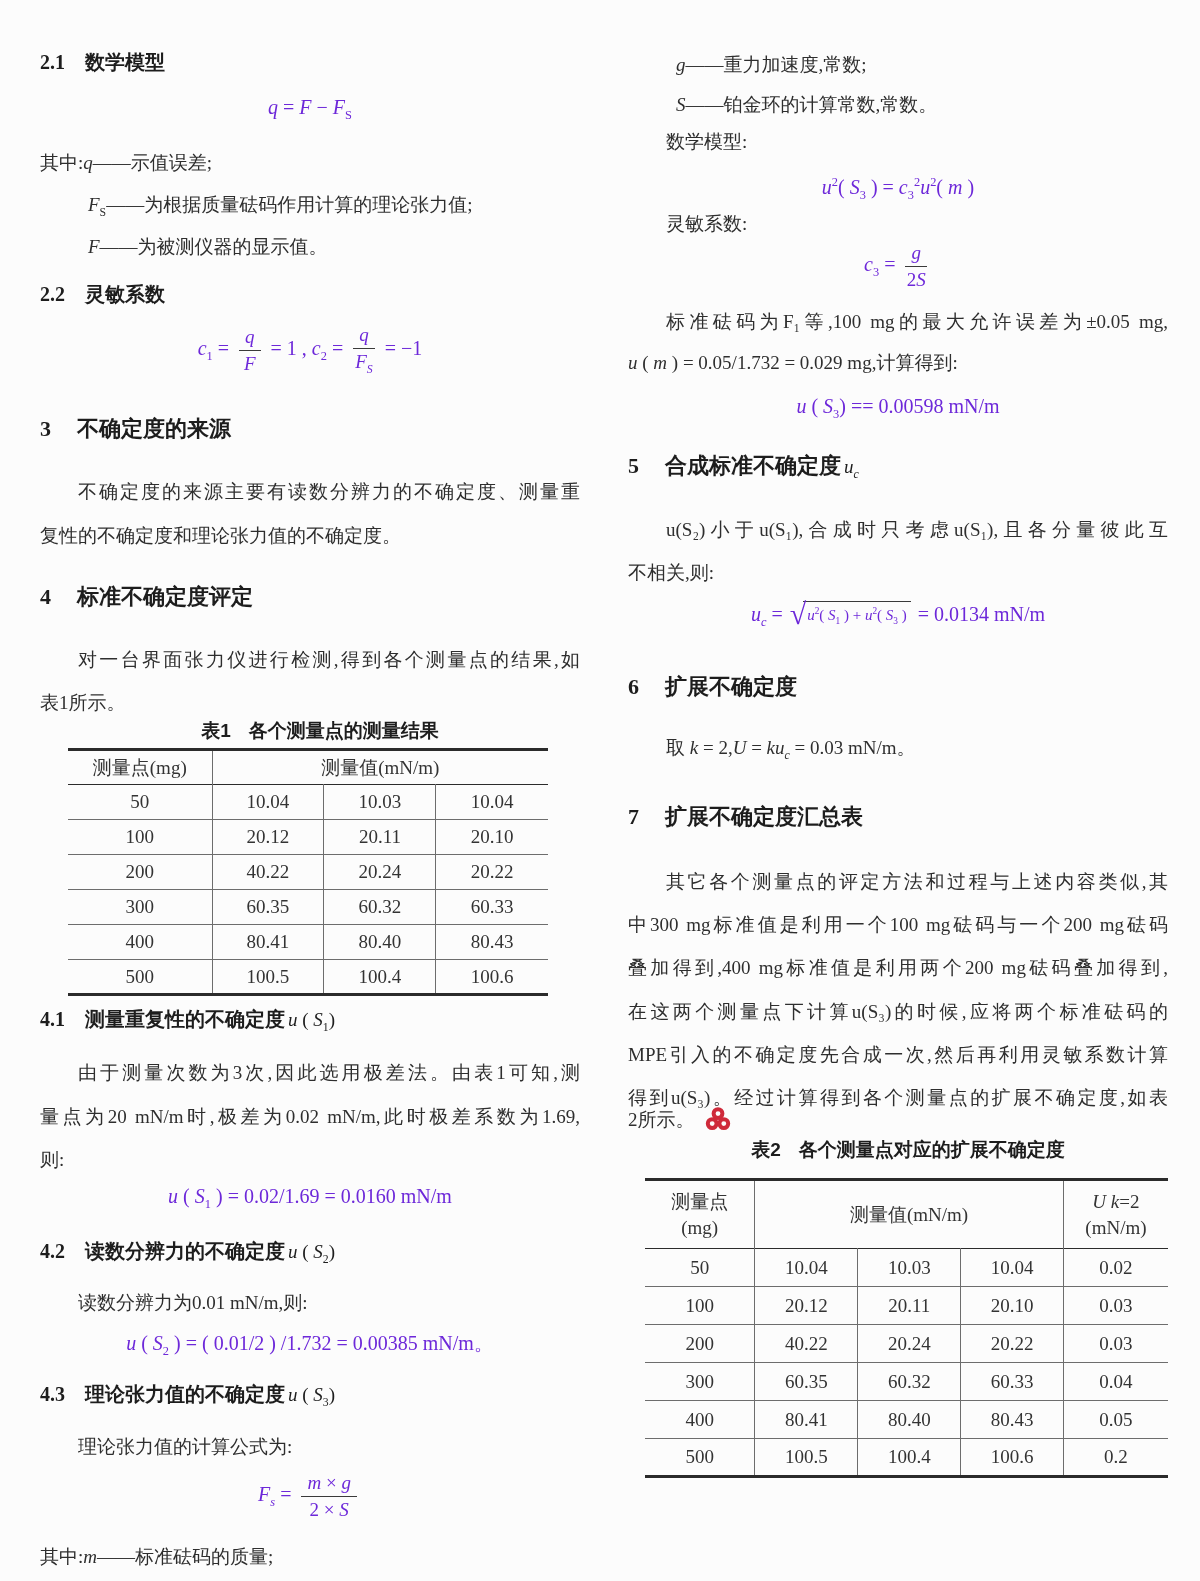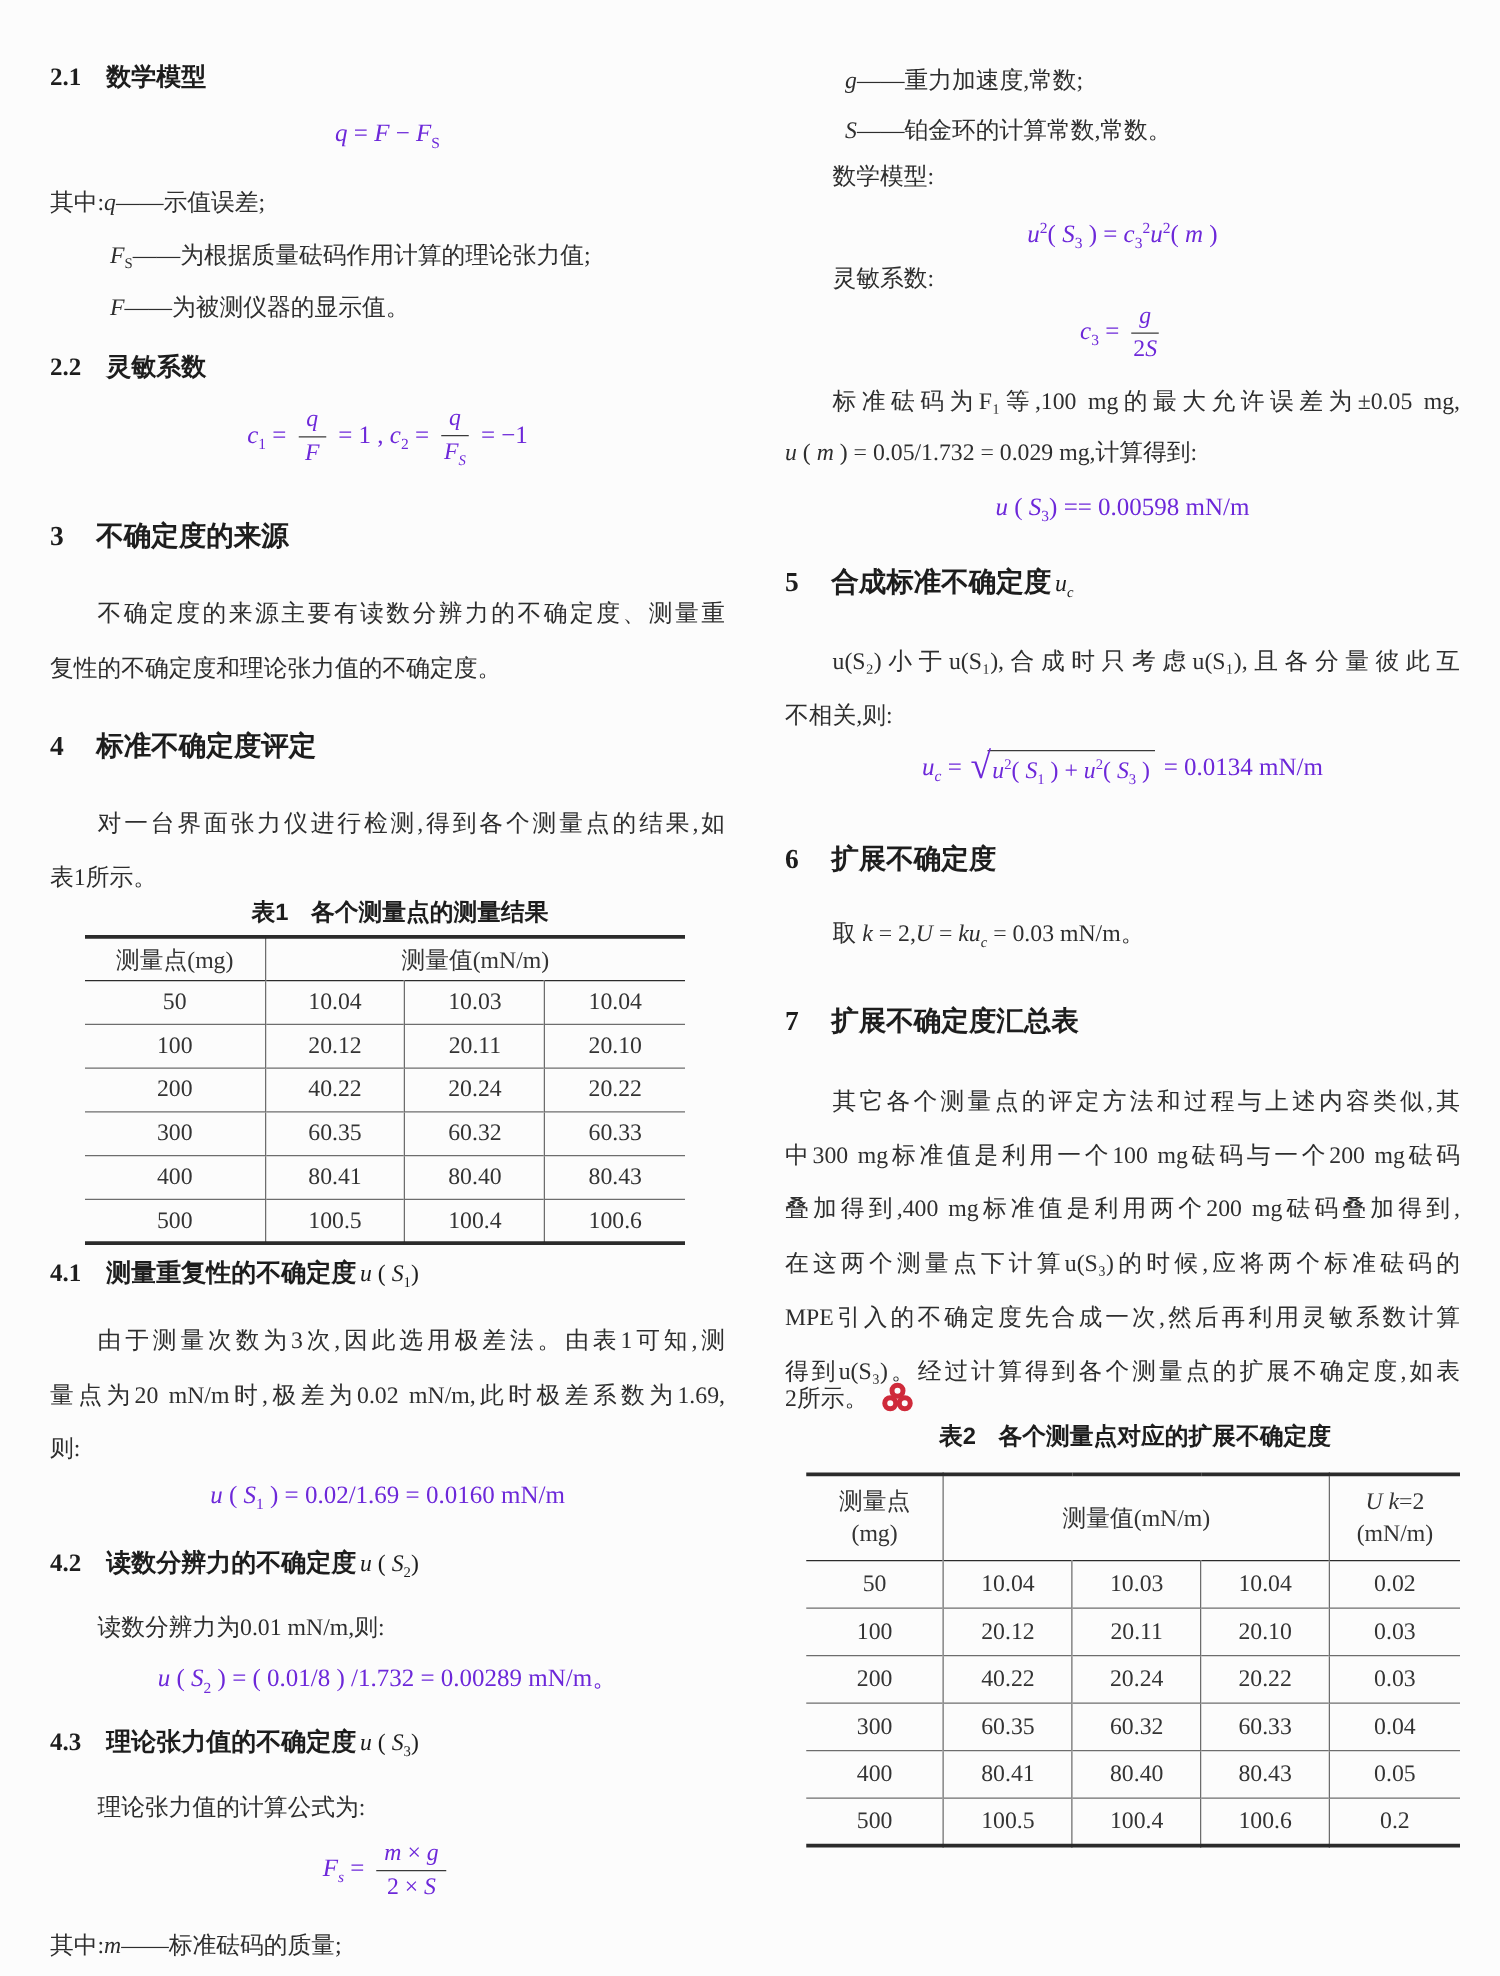--- a/index.html
+++ b/index.html
@@ -27,21 +27,21 @@
   i{font-family:"Liberation Serif","DejaVu Serif",serif;font-style:italic;}
   sub{font-size:0.62em;}
   sup{font-size:0.62em;}
   sub.it{font-style:italic;}
   .frac{display:inline-flex;flex-direction:column;text-align:center;vertical-align:middle;
         margin:0 5px;font-size:19px;line-height:1.25;}
   .frac .num{border-bottom:1.5px solid #3a3a3a;padding:0 6px 1px;}
   .frac .den{padding-top:1px;}
   .sqrt{display:inline-flex;align-items:flex-start;vertical-align:middle;margin:0 2px;}
   .sqrt .rad{font-size:30px;line-height:1;margin-right:-3px;transform:translateY(-2px);}
-  .sqrt .rdc{border-top:1.6px solid #3a3a3a;padding:3px 4px 0;font-size:19px;line-height:1.3;}
+  .sqrt .rdc{border-top:1.6px solid #3a3a3a;padding:3px 4px 0;font-size:15px;line-height:1.3;}
 
   .tcap{position:absolute;left:0;width:100%;text-align:center;font-family:"Liberation Sans","DejaVu Sans",sans-serif;
         font-weight:700;font-size:19px;color:#1d1d1d;line-height:30px;}
   .tcap .clabel{margin-right:18px;margin-left:20px;}
 
   table{border-collapse:collapse;table-layout:fixed;font-size:19px;color:#333;position:absolute;}
   .t1{left:28px;top:748px;width:480px;border-top:3px solid #2b2b2b;border-bottom:3px solid #2b2b2b;}
   .t2{left:17px;top:1178px;width:523px;border-top:3px solid #2b2b2b;border-bottom:3px solid #2b2b2b;}
   th,td{font-weight:400;text-align:center;padding:0;}
   .t1 thead tr{height:35px;border-bottom:1.5px solid #2b2b2b;}
@@ -162,21 +162,21 @@
     <div class="ln jl" style="top:1100px">量点为20 mN/m时,极差为0.02 mN/m,此时极差系数为1.69,</div>
     <div class="ln wrapln" style="top:1143px">则:</div>
 
     <div class="fml" style="top:1179px"><i>u</i><span> ( </span><i>S</i><sub>1</sub><span> ) = 0.02/1.69 = 0.0160 mN/m</span></div>
 
     <div class="hs h-sub" style="top:1235px">
       <span class="hnum">4.2</span><span>读数分辨力的不确定度</span><span class="hmath"><i>u</i><span> ( </span><i>S</i><sub>2</sub><span>)</span></span>
     </div>
 
     <div class="ln ind wrapln" style="top:1286px">读数分辨力为0.01 mN/m,则:</div>
-    <div class="fml" style="top:1326px"><i>u</i><span> ( </span><i>S</i><sub>2</sub><span> ) = ( 0.01/8 ) /1.732 = 0.00289 mN/m。</span></div>
+    <div class="fml" style="top:1326px"><i>u</i><span> ( </span><i>S</i><sub>2</sub><span> ) = ( 0.01/2 ) /1.732 = 0.00385 mN/m。</span></div>
 
     <div class="hs h-sub" style="top:1378px">
       <span class="hnum">4.3</span><span>理论张力值的不确定度</span><span class="hmath"><i>u</i><span> ( </span><i>S</i><sub>3</sub><span>)</span></span>
     </div>
 
     <div class="ln ind wrapln" style="top:1430px">理论张力值的计算公式为:</div>
 
     <div class="fml" style="top:1471px"><i>F</i><sub class="it">s</sub><span> = </span><span class="frac">
           <span class="num"><i>m</i><span> × </span><i>g</i></span>
           <span class="den"><span>2 × </span><i>S</i></span>

